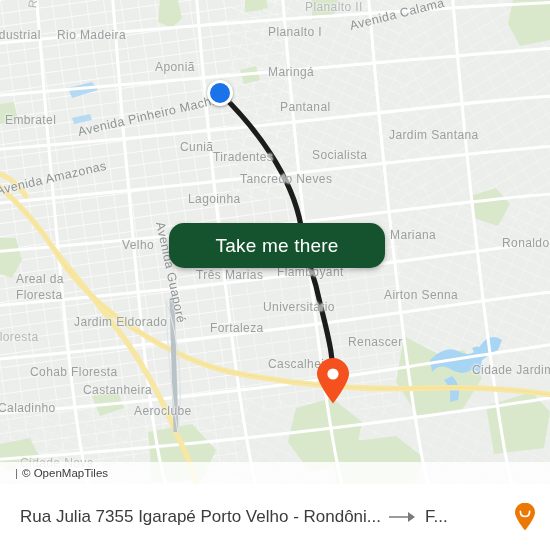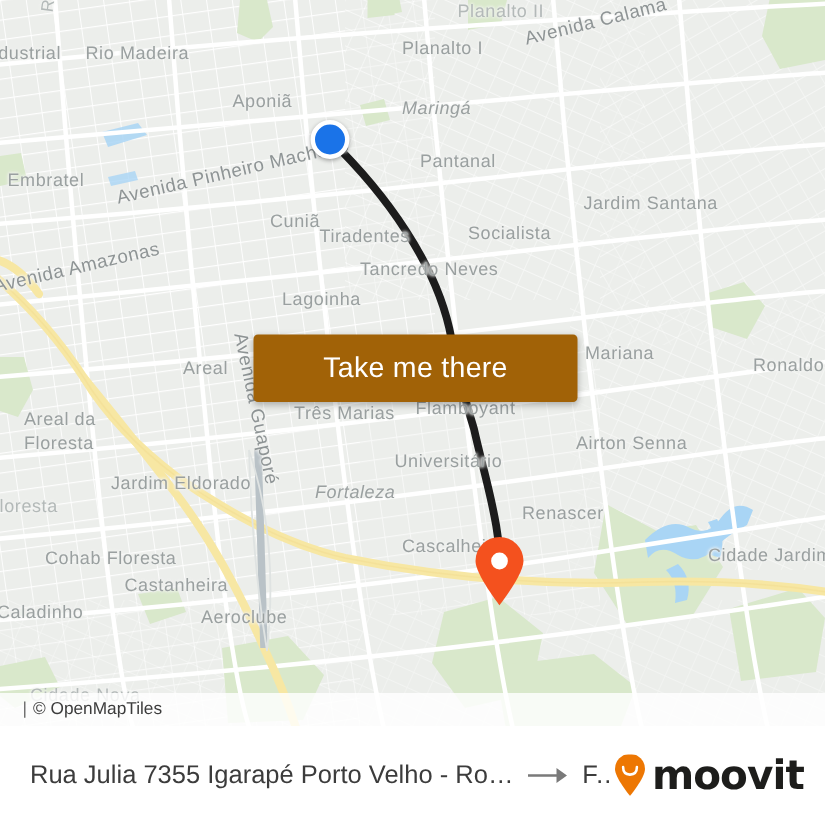--- a/index.html
+++ b/index.html
@@ -65,23 +65,23 @@
     width: 34px; height: 46px;
   }
 
   
   #take-me-there-button {
     position: absolute;
     left: 169px;
     top: 223px;
     width: 216px;
     height: 45px;
-    background: #a16207;
+    background: #14532d;
     border: none;
-    border-radius: 3px;
+    border-radius: 15px;
     color: #ffffff;
     font-family: "Liberation Sans", sans-serif;
     font-size: 19px;
     letter-spacing: .2px;
     cursor: pointer;
     box-shadow: 0 2px 5px rgba(0,0,0,.28);
     padding: 0;
   }
 
   
@@ -249,43 +249,43 @@
   </svg>
 
   <div id="map-label-layer">
       <div class="map-label dim" style="left: 32px; top: 2px; font-size: 11.5px; transform: rotate(-82deg);">Rio Madeira</div>
       <div class="map-label" style="left: -12px; top: 28px; font-size: 12px;">Industrial</div>
       <div class="map-label" style="left: 57px; top: 28px; font-size: 12px;">Rio Madeira</div>
       <div class="map-label" style="left: 155px; top: 28px; font-size: 12px; margin-top: 32px;">Aponiã</div>
       <div class="map-label dim" style="left: 305px; top: 0px; font-size: 12px;">Planalto II</div>
       <div class="map-label" style="left: 248px; top: 25px; font-size: 12px; margin-left: 20px;">Planalto I</div>
       <div class="map-label road" style="left: 350px; top: 19px; font-size: 12.5px; transform: rotate(-14deg);">Avenida Calama</div>
-      <div class="map-label" style="left: 268px; top: 65px; font-size: 12px; font-style: italic;">Maringá</div>
+      <div class="map-label" style="left: 268px; top: 65px; font-size: 12px;">Maringá</div>
       <div class="map-label" style="left: 280px; top: 100px; font-size: 12px; text-align: center;">Pantanal</div>
       <div class="map-label" style="left: 389px; top: 128px; font-size: 12px;">Jardim Santana</div>
       <div class="map-label" style="left: 5px; top: 113px; font-size: 12px;">Embratel</div>
       <div class="map-label road" style="left: 78px; top: 125px; font-size: 12.5px; transform: rotate(-13deg);">Avenida Pinheiro Machado</div>
       <div class="map-label" style="left: 180px; top: 140px; font-size: 12px;">Cuniã</div>
       <div class="map-label" style="left: 213px; top: 150px; font-size: 12px;">Tiradentes</div>
       <div class="map-label" style="left: 312px; top: 148px; font-size: 12px;">Socialista</div>
       <div class="map-label" style="left: 240px; top: 172px; font-size: 12px;">Tancredo Neves</div>
       <div class="map-label road" style="left: -4px; top: 184px; font-size: 12.5px; transform: rotate(-13deg);">Avenida Amazonas</div>
       <div class="map-label" style="left: 188px; top: 192px; font-size: 12px;">Lagoinha</div>
-      <div class="map-label" style="left: 122px; top: 238px; font-size: 12px;">Areal</div>
+      <div class="map-label" style="left: 122px; top: 238px; font-size: 12px;">Velho</div>
       <div class="map-label road" style="left: 160px; top: 215px; font-size: 12.5px; transform: rotate(78deg);">Avenida Guaporé</div>
       <div class="map-label" style="left: 390px; top: 228px; font-size: 12px;">Mariana</div>
       <div class="map-label" style="left: 502px; top: 236px; font-size: 12px;">Ronaldo</div>
       <div class="map-label" style="left: 196px; top: 268px; font-size: 12px;">Três Marias</div>
       <div class="map-label" style="left: 277px; top: 265px; font-size: 12px;">Flamboyant</div>
       <div class="map-label" style="left: 16px; top: 272px; font-size: 12px;">Areal da</div>
       <div class="map-label" style="left: 16px; top: 288px; font-size: 12px;">Floresta</div>
       <div class="map-label" style="left: 263px; top: 300px; font-size: 12px;">Universitário</div>
       <div class="map-label" style="left: 384px; top: 288px; font-size: 12px;">Airton Senna</div>
       <div class="map-label" style="left: 74px; top: 315px; font-size: 12px;">Jardim Eldorado</div>
-      <div class="map-label" style="left: 210px; top: 321px; font-size: 12px; font-style: italic;">Fortaleza</div>
+      <div class="map-label" style="left: 210px; top: 321px; font-size: 12px;">Fortaleza</div>
       <div class="map-label dim" style="left: -8px; top: 330px; font-size: 12px;">Floresta</div>
       <div class="map-label" style="left: 348px; top: 335px; font-size: 12px; text-align: center;">Renascer</div>
       <div class="map-label" style="left: 472px; top: 363px; font-size: 12px;">Cidade Jardim</div>
       <div class="map-label" style="left: 30px; top: 365px; font-size: 12px;">Cohab Floresta</div>
       <div class="map-label" style="left: 83px; top: 383px; font-size: 12px;">Castanheira</div>
       <div class="map-label" style="left: 268px; top: 357px; font-size: 12px;">Cascalheira</div>
       <div class="map-label" style="left: -2px; top: 401px; font-size: 12px;">Caladinho</div>
       <div class="map-label" style="left: 134px; top: 404px; font-size: 12px;">Aeroclube</div>
       <div class="map-label dim" style="left: 20px; top: 456px; font-size: 12px;">Cidade Nova</div>
     </div>
@@ -314,15 +314,14 @@
     <path d="M0 7.2 H19 V3 L26 8 L19 13 V8.8 H0 Z" fill="#7a7a7a"></path>
   </svg>
 
   <span id="trip-destination-text">F...</span>
 
   <div id="moovit-logo">
     <svg width="22" height="28" viewBox="0 0 22 28">
       <path d="M11 27.5 C11 27.5 21 15.5 21 9.6 A10 10 0 1 0 1 9.6 C1 15.5 11 27.5 11 27.5 Z" fill="#ed7703"></path>
       <path d="M6.4 8.4 q0 5 4.6 5 q4.6 0 4.6 -5" fill="none" stroke="#ffffff" stroke-width="1.7" stroke-linecap="round"></path>
     </svg>
-    <span id="moovit-wordmark">moovit</span>
   </div>
 </div>
 
 </body></html>

